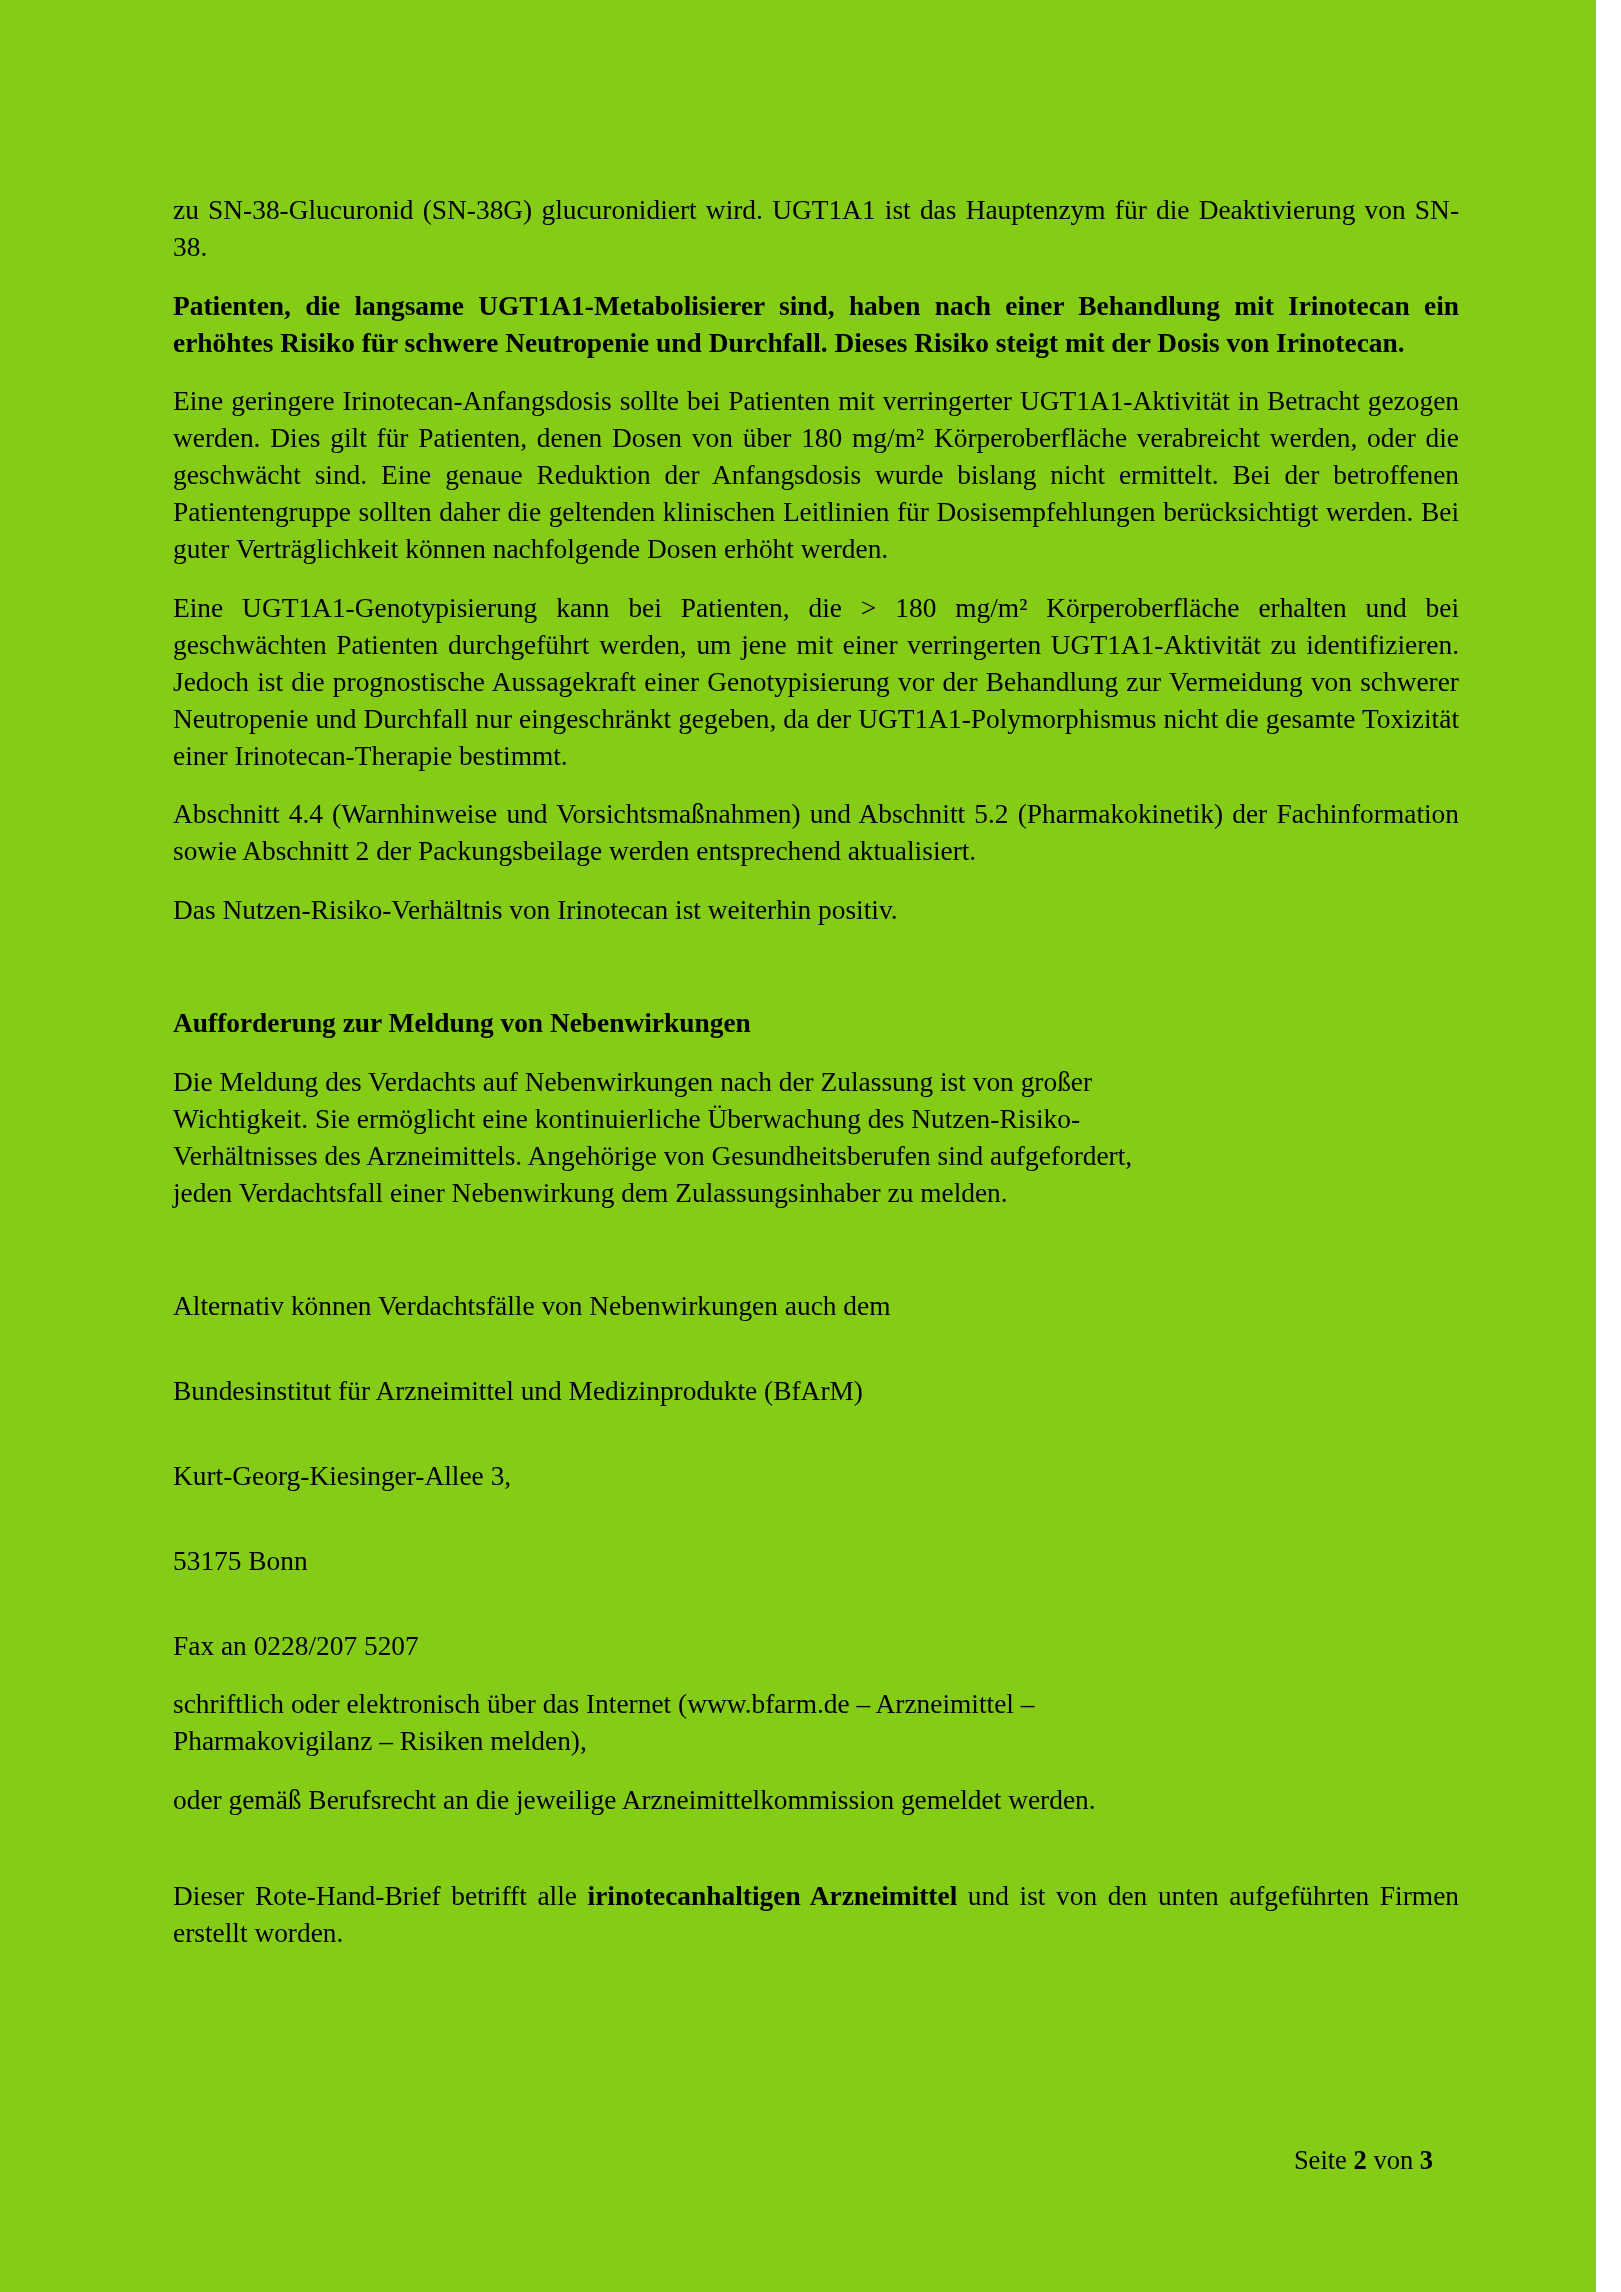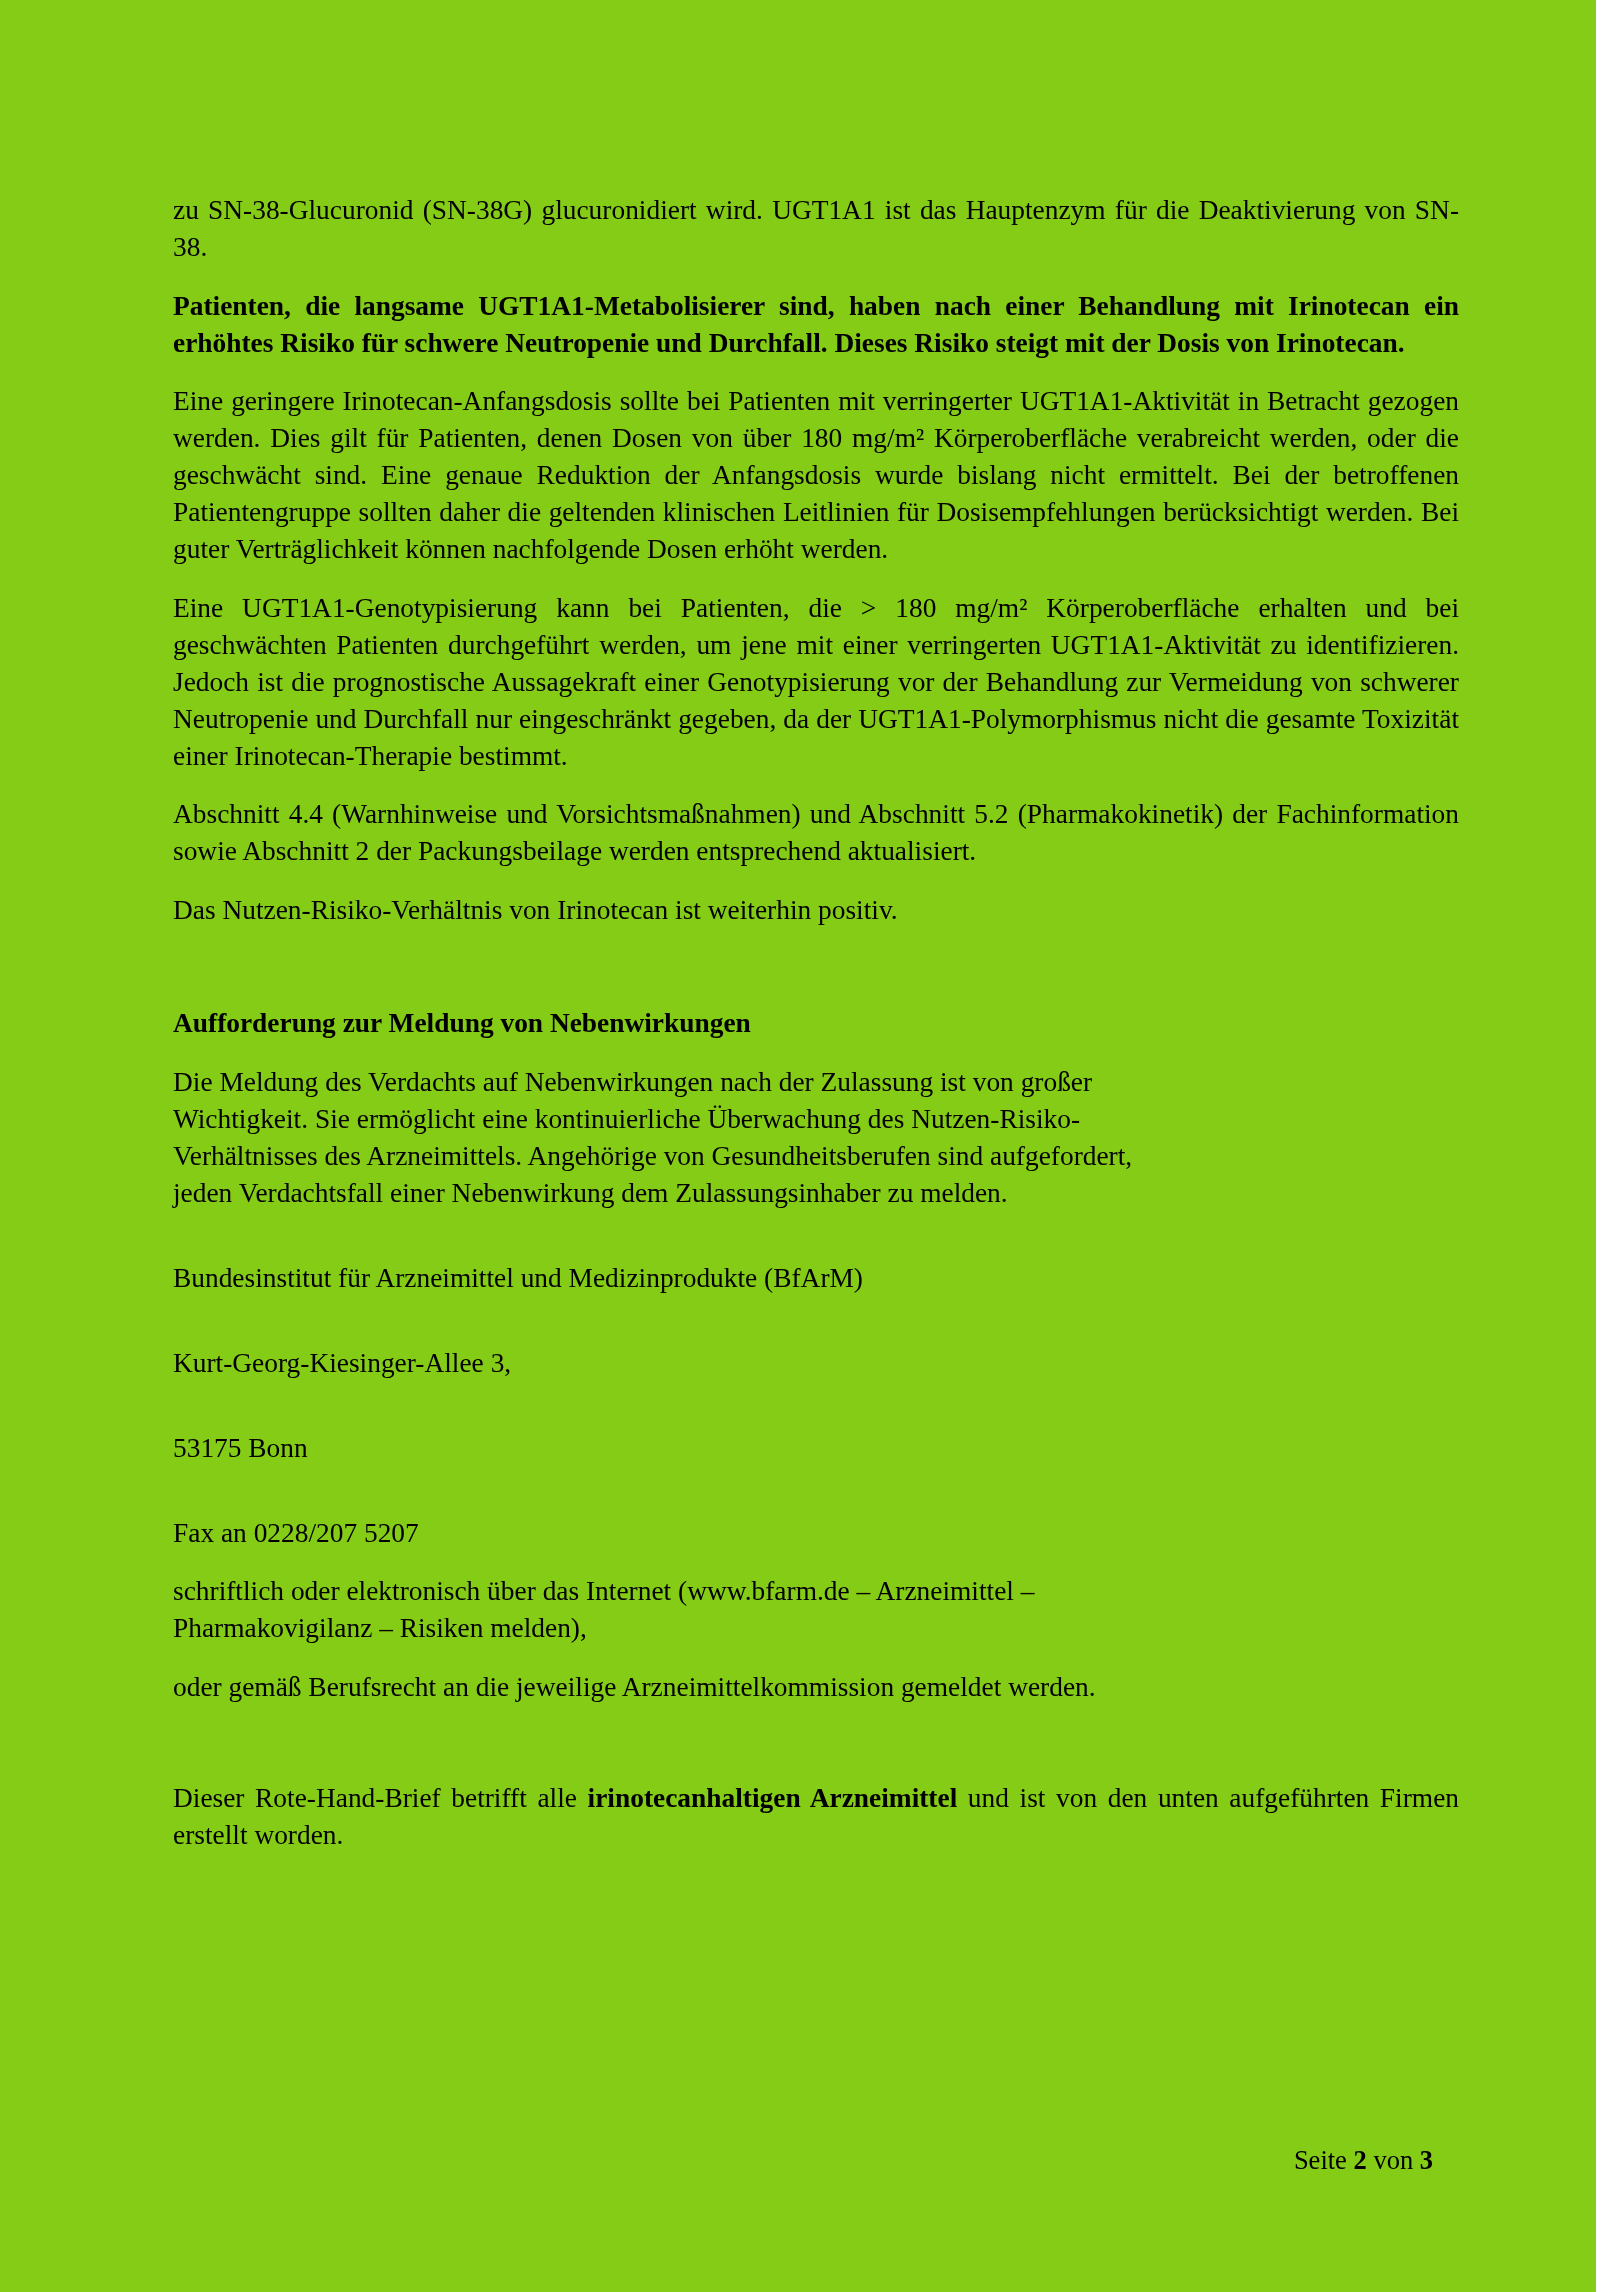--- a/index.html
+++ b/index.html
@@ -19,21 +19,21 @@
     top: 192px;
     width: 1286px;
     font-size: 27.4px;
     line-height: 37px;
   }
   .para { margin-bottom: 21.6px; }
   .just { text-align: justify; }
   .prelines { white-space: pre-line; }
   .bold { font-weight: bold; }
   .gap-lg { margin-top: 76px; }
-  .gap-md { margin-top: 74px; }
+  .gap-md { margin-top: 59px; }
   .addr-line { display: block; margin-top: 48px; }
   .footer {
     position: absolute;
     right: 163px;
     bottom: 116px;
     font-size: 26.5px;
     line-height: 33px;
     color: #000000;
     margin-top: 14px;
   }
@@ -56,20 +56,21 @@
 
     <p class="para">Das Nutzen-Risiko-Verhältnis von Irinotecan ist weiterhin positiv.</p>
 
     <h2 class="para bold gap-lg" style="font-size:27.4px;">Aufforderung zur Meldung von Nebenwirkungen</h2>
 
     <p class="para prelines">Die Meldung des Verdachts auf Nebenwirkungen nach der Zulassung ist von großer
 Wichtigkeit. Sie ermöglicht eine kontinuierliche Überwachung des Nutzen-Risiko-
 Verhältnisses des Arzneimittels. Angehörige von Gesundheitsberufen sind aufgefordert,
 jeden Verdachtsfall einer Nebenwirkung dem Zulassungsinhaber zu melden.</p>
 
+    <p class="para gap-lg">Alternativ können Verdachtsfälle von Nebenwirkungen auch dem</p>
 
     <p class="para">
       <span class="addr-line">Bundesinstitut für Arzneimittel und Medizinprodukte (BfArM)</span>
       <span class="addr-line">Kurt-Georg-Kiesinger-Allee 3,</span>
       <span class="addr-line">53175 Bonn</span>
       <span class="addr-line">Fax an 0228/207 5207</span>
     </p>
 
     <p class="para prelines">schriftlich oder elektronisch über das Internet (www.bfarm.de – Arzneimittel –
 Pharmakovigilanz – Risiken melden),</p>

